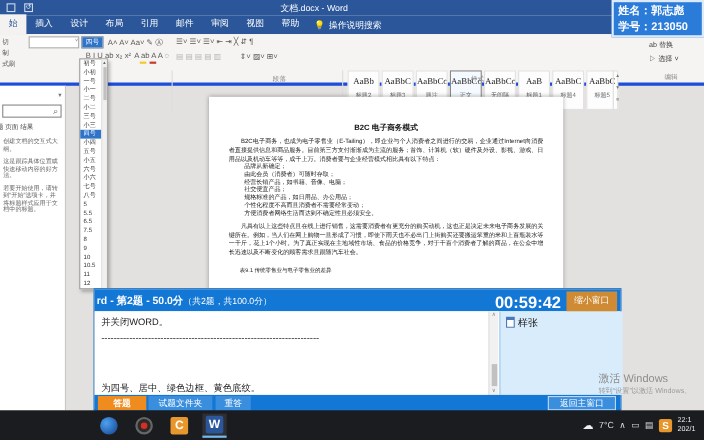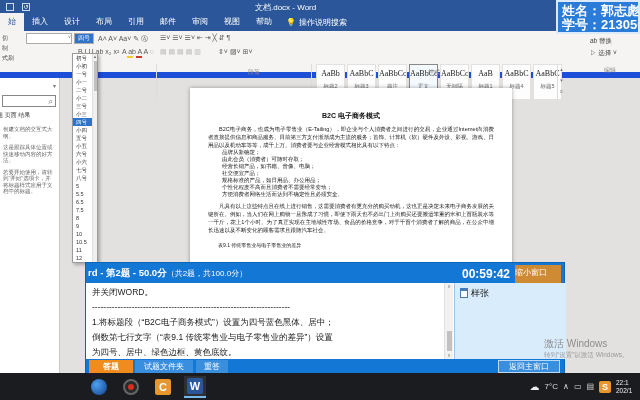--- a/index.html
+++ b/index.html
@@ -14,21 +14,21 @@
   #wtitle { position:absolute; left:255px; top:2px; font-size:8px; color:#fff; white-space:nowrap; }
 
   
   #tabrow { left:0; top:14px; width:640px; height:17px; background:#2b579a; display:flex; align-items:flex-end; }
   .rtab { color:#fff; font-size:8px; padding:3px 8px 4px 8px; white-space:nowrap; }
   .rtab.sel { background:#f3f2f1; color:#2b579a; }
   #ribbon-search { color:#fff; font-size:8px; padding:3px 6px; white-space:nowrap; }
   .bulb { display:inline-block; margin-right:3px; }
 
   
-  #ribbon { left:0; top:31px; width:640px; height:47px; background:#f5f4f2; border-bottom:6px solid #1d4ed8; }
+  #ribbon { left:0; top:31px; width:640px; height:47px; background:#f5f4f2; border-bottom:3px solid #1d4ed8; }
   .clip-txt { position:absolute; left:2px; font-size:6px; color:#555; }
   .combo { position:absolute; background:#fff; border:1px solid #ababab; font-size:6px; color:#333; }
   .ic { position:absolute; font-size:7px; color:#5a5856; white-space:nowrap; }
   .ic.dim { color:#b9b7b5; }
   .grp-label { position:absolute; font-size:6px; color:#8a8886; }
   .vsep { position:absolute; top:33px; width:1px; height:38px; background:#dedcda; }
 
   
   #styles { position:absolute; left:316px; top:33px; display:flex; gap:2px; }
   .chip { width:29px; height:36px; background:#fdfdfd; border:1px solid #e3e1df; text-align:center; overflow:hidden; }
@@ -58,29 +58,29 @@
   
   #fszdd { left:72px; top:53px; width:26px; background:#fff; border:1px solid #9a9a9a; box-shadow:2px 2px 3px rgba(0,0,0,.25); z-index:10; }
   .fsz-item { height:8px; line-height:8px; font-size:5.5px; padding-left:3px; color:#333; }
   .fsz-item.sel { background:#2e74c9; color:#fff; }
   #fsz-scroll { position:absolute; right:0; top:0; width:5px; height:100%; background:#f0f0f0; border-left:1px solid #e0e0e0; }
   #fsz-scroll .up { font-size:4px; color:#666; text-align:center; }
   #fsz-scroll .thumb { width:3px; height:30px; margin:2px auto; background:#c0c0c0; }
 
   
   #student { left:556px; top:0; width:84px; height:34px; background:#2b7cd9; border:2px solid #dceafc; z-index:25; overflow:hidden; padding:2px 0 0 4px; }
-  #student div { color:#fff; font-size:13px; font-weight:bold; line-height:14px; white-space:nowrap; }
+  #student div { color:#fff; font-size:10px; font-weight:bold; line-height:14px; white-space:nowrap; }
 
   
   #exam { left:85px; top:262px; width:480px; height:111px; background:#fff; border:1px solid #0f63b5; z-index:20; }
   #exam-head { position:absolute; left:0; top:0; width:100%; height:20px; background:#1377d6; color:#fff; }
   #exam-head .t1 { position:absolute; left:2px; top:4px; font-size:9.5px; font-weight:bold; white-space:nowrap; }
   #exam-head .t2 { font-weight:normal; font-size:8px;text-align:right; }
-  #exam-timer { position:absolute; right:54px; top:4px; font-size:12px; font-weight:bold; }
-  #btn-shrink { position:absolute; right:3px; top:2px; width:46px; height:28px; background:#cf8b33; color:#fff; font-size:8px; text-align:left; line-height:15px; }
+  #exam-timer { position:absolute; right:54px; top:4px; font-size:15px; font-weight:bold; }
+  #btn-shrink { position:absolute; right:3px; top:2px; width:46px; height:28px; background:#cf8b33; color:#fff; font-size:8px; text-align:center; line-height:15px; }
   #exam-body { position:absolute; left:0; top:20px; width:370px; height:76px; background:#fff; overflow:hidden; }
   #exam-body .ln { position:absolute; left:6px; width:348px; font-size:8.5px; color:#222; white-space:nowrap; overflow:hidden; }
   #exam-scroll { position:absolute; left:358px; top:20px; width:9px; height:76px; background:#f1f1f1; border-left:1px solid #e0e0e0; }
   #exam-scroll .ar { font-size:5px; color:#888; text-align:center; line-height:7px; }
   #exam-scroll .thumb { position:absolute; left:2px; bottom:8px; width:5px; height:20px; background:#c1c1c1; }
   #exam-right { position:absolute; left:368px; top:20px; width:112px; height:76px; background:#d9ecfc; border-left:1px solid #9ec7ea; }
   #attach { position:absolute; left:5px; top:4px; font-size:9px; color:#111; white-space:nowrap; }
   #attach .fico { display:inline-block; width:8px; height:10px; background:#fff; border:1px solid #4a79b8; border-top:3px solid #4a79b8; vertical-align:-2px; margin-right:3px; }
   #exam-foot { position:absolute; left:0; top:96px; width:100%; height:15px; background:#1377d6; }
   .ebtn { position:absolute; top:1px; height:13px; color:#fff; font-size:8px; text-align:center; line-height:13px; }
@@ -284,22 +284,20 @@
 
   <div id="exam" class="abs">
     <div id="exam-head">
       <span class="t1"><span>rd - 第2题 - 50.0分</span><span class="t2">（共2题，共100.0分）</span></span>
       <span id="exam-timer">00:59:42</span>
       <div id="btn-shrink">缩小窗口</div>
     </div>
     <div id="exam-body">
       <div class="ln" style="top:4px;">并关闭WORD。</div>
       <div class="ln" style="top:19px;">----------------------------------------------------------------------</div>
-      <div class="ln" style="top:34px;">1.将标题段（“B2C电子商务模式”）设置为四号蓝色黑体、居中；</div>
-      <div class="ln" style="top:49px;">倒数第七行文字（“表9.1 传统零售业与电子零售业的差异”）设置</div>
       <div class="ln" style="top:64px;">为四号、居中、绿色边框、黄色底纹。</div>
     </div>
     <div id="exam-scroll">
       <div class="ar">∧</div>
       <div class="thumb"></div>
       <div class="ar" style="position:absolute; bottom:0; width:100%;">∨</div>
     </div>
     <div id="exam-right">
       <div id="attach"><span class="fico"></span><span>样张</span></div>
     </div>

